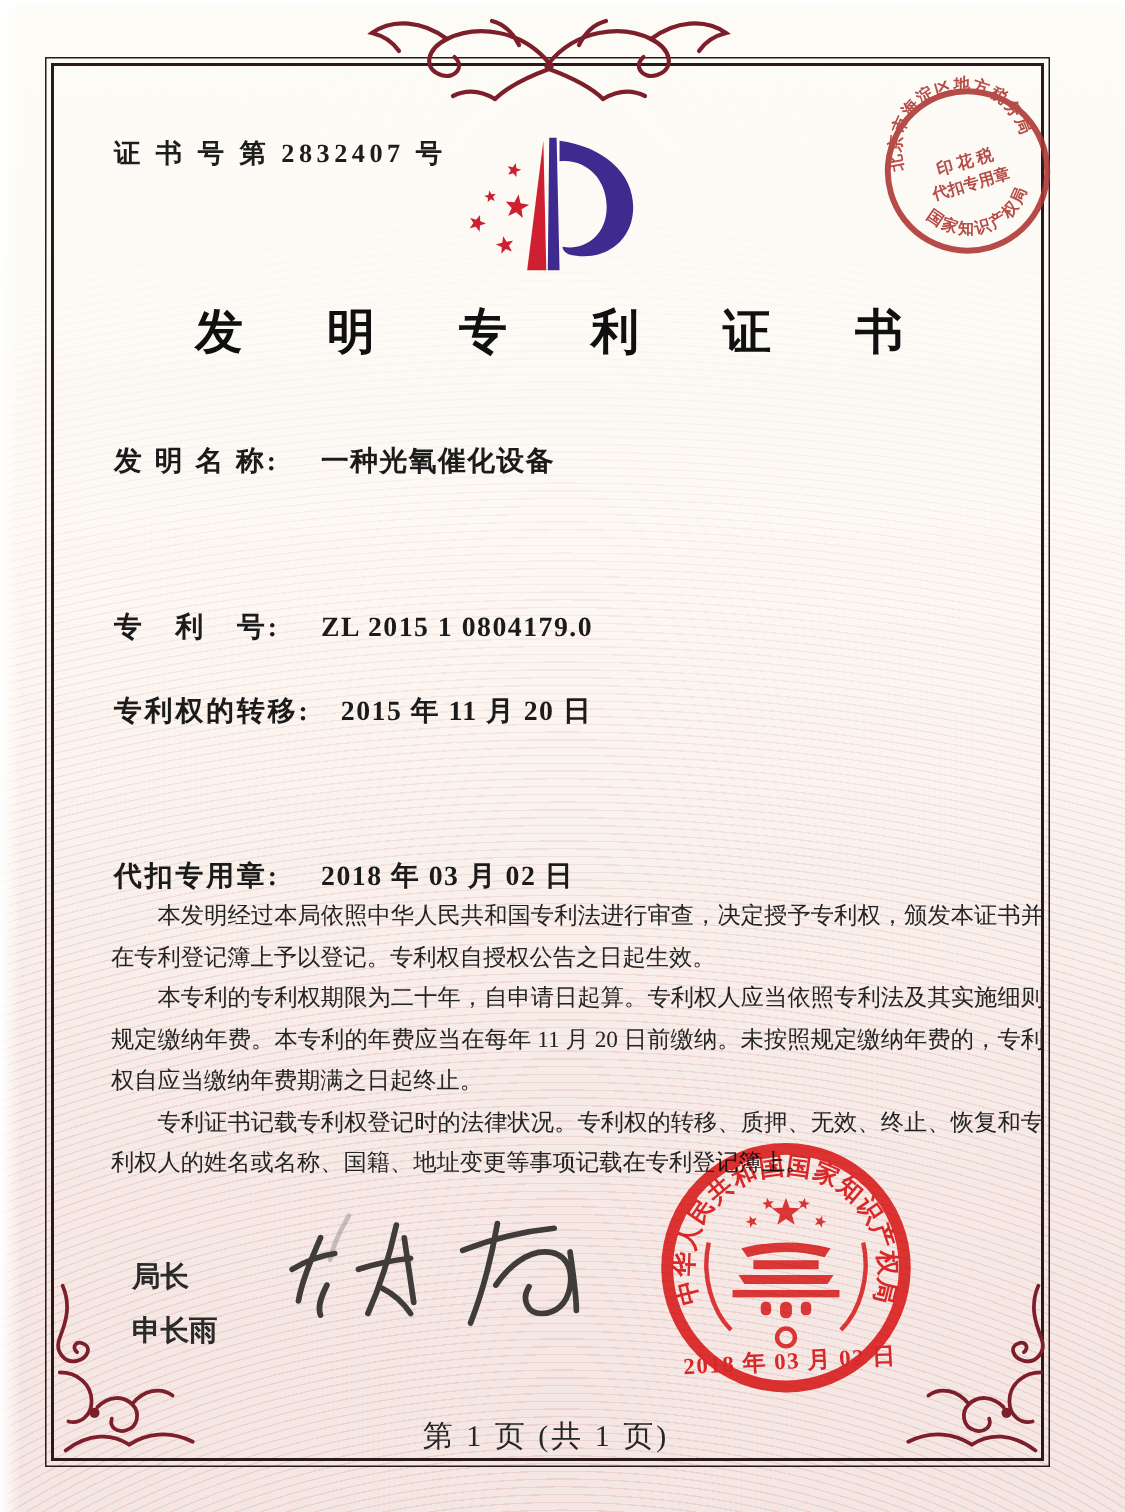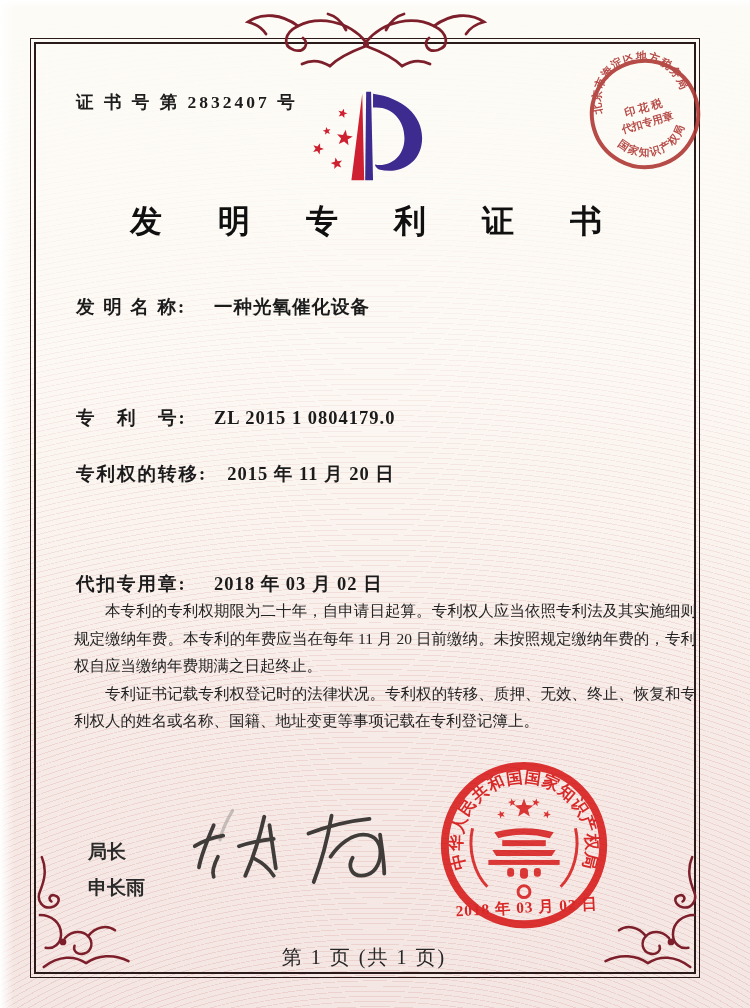--- a/index.html
+++ b/index.html
@@ -142,20 +142,21 @@
     <span class="field-label">专　利　号:</span><span class="field-value">ZL 2015 1 0804179.0</span>
   </div>
   <div class="field f3">
     <span class="field-label">专利权的转移:</span><span class="field-value">2015 年 11 月 20 日</span>
   </div>
   <div class="field f5">
     <span class="field-label">代扣专用章:</span><span class="field-value">2018 年 03 月 02 日</span>
   </div>
 
   <div class="body-text">
+    <p>本发明经过本局依照中华人民共和国专利法进行审查，决定授予专利权，颁发本证书并在专利登记簿上予以登记。专利权自授权公告之日起生效。</p>
     <p>本专利的专利权期限为二十年，自申请日起算。专利权人应当依照专利法及其实施细则规定缴纳年费。本专利的年费应当在每年 11 月 20 日前缴纳。未按照规定缴纳年费的，专利权自应当缴纳年费期满之日起终止。</p>
     <p>专利证书记载专利权登记时的法律状况。专利权的转移、质押、无效、终止、恢复和专利权人的姓名或名称、国籍、地址变更等事项记载在专利登记簿上。</p>
   </div>
 
   <div class="signer">
     <div>局长</div>
     <div>申长雨</div>
   </div>
 
   <svg class="signature" viewBox="0 0 220 95">

